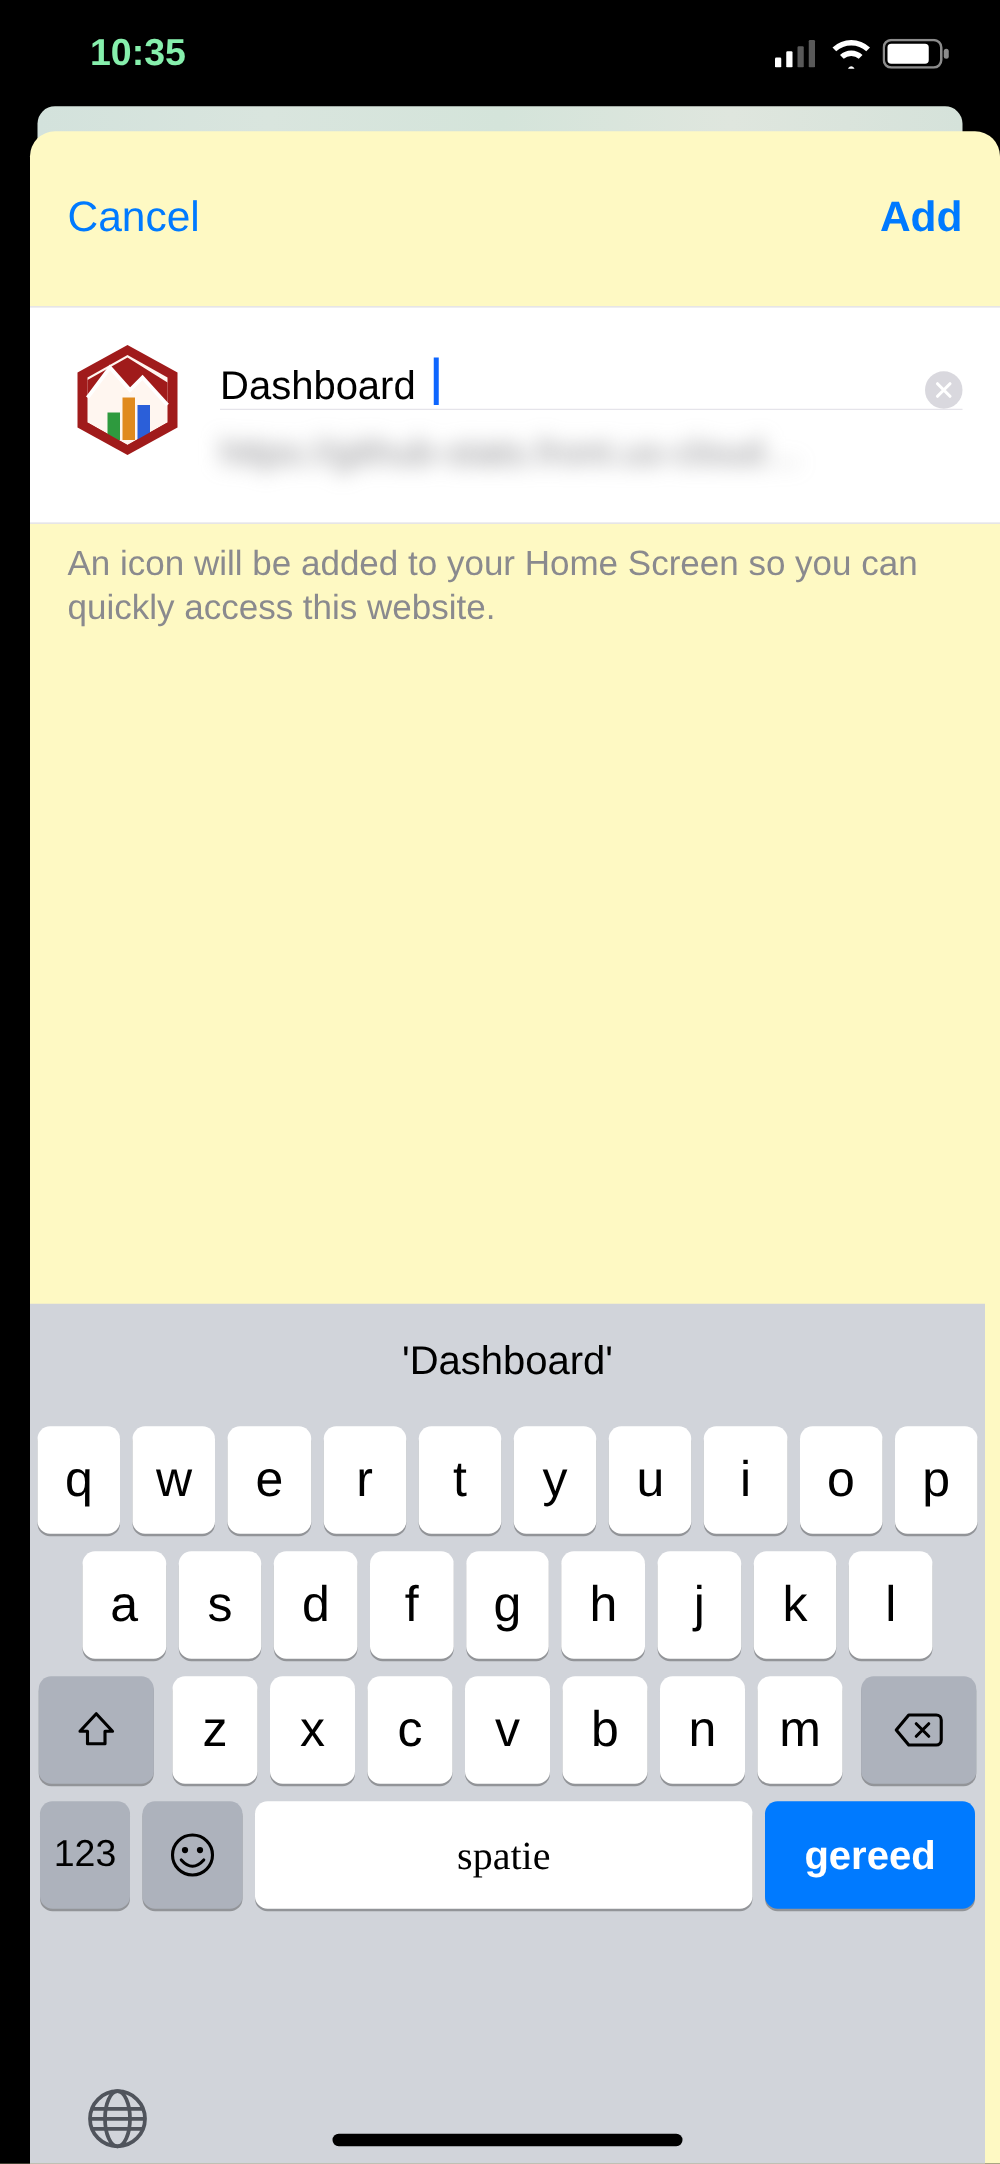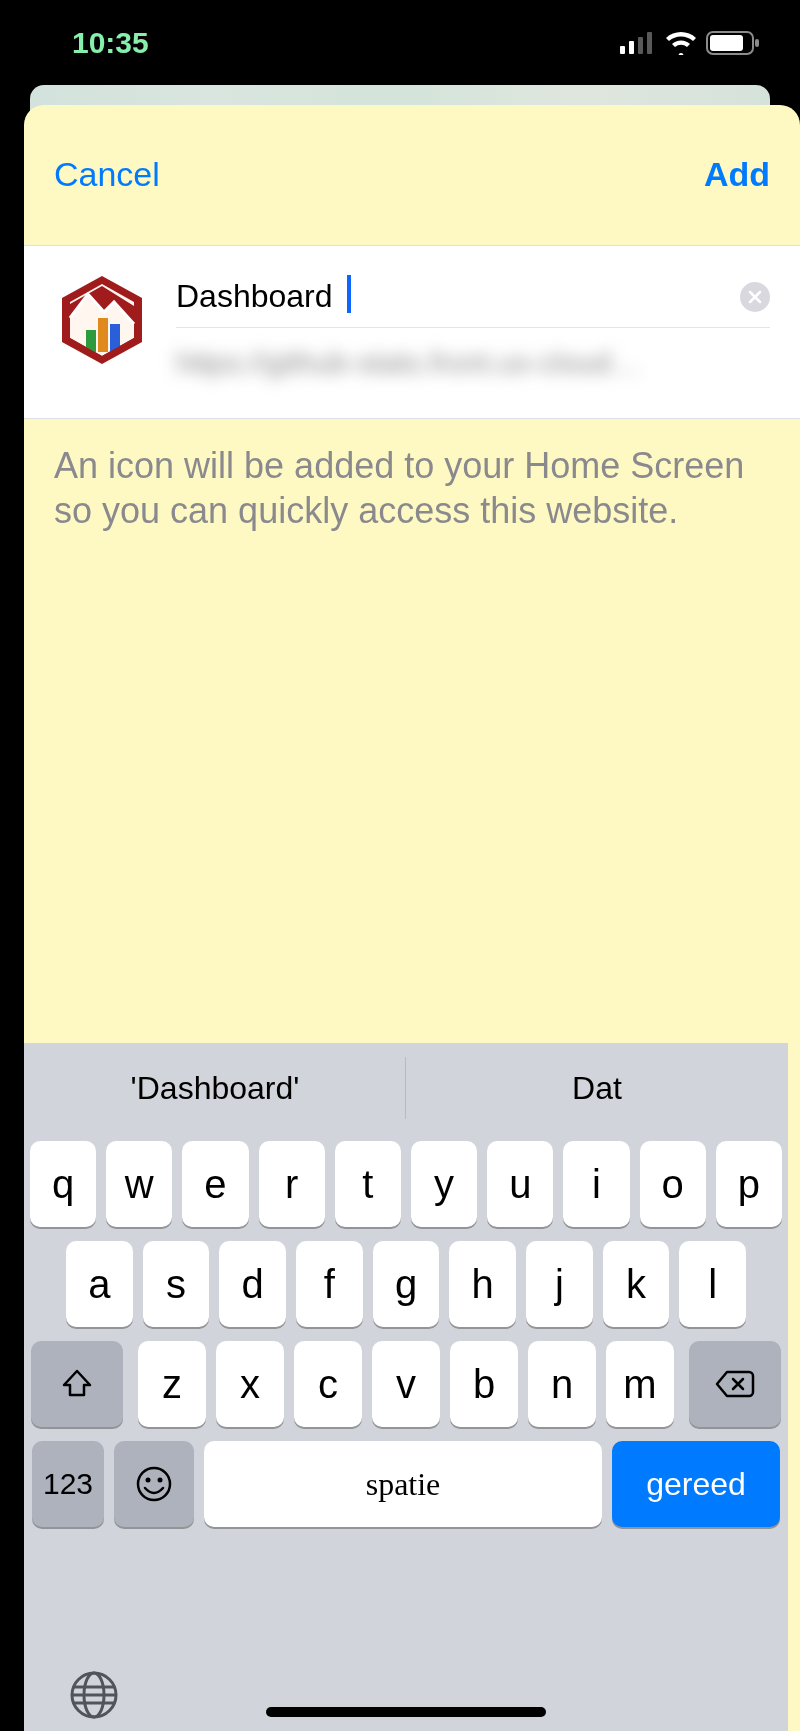--- a/index.html
+++ b/index.html
@@ -61,21 +61,21 @@
     align-items: flex-start;
   }
   .app-icon {
     width: 96px; height: 96px;
     position: relative;
     flex: 0 0 auto;
     margin-top: 6px;
   }
   .field-stack { flex: 1; }
   .title-row {
-    display: flex; align-items: center; gap: 12px;
+    display: flex; align-items: flex-end; gap: 12px;
     height: 62px;
     border-bottom: 1px solid #e5e4ea;
   }
   .title-text {
     font-size: 32px; color: #000;
     position: relative;
   }
   .cursor {
     display: inline-block; width: 4px; height: 38px;
     background: #0e66ff; margin-left: 2px;
@@ -90,22 +90,22 @@
   }
   .url-row {
     height: 70px;
     font-size: 30px;
     color: #8a8a8e;
     filter: blur(8px);
     display: flex; align-items: center;
     overflow: hidden; white-space: nowrap;
   }
   .helper {
-    padding: 24px 30px;
-    font-size: 36px;
+    padding: 14px 30px;
+    font-size: 28px;
     color: #8a8a8e;
     line-height: 1.25;
   }
 
   
   .keyboard {
     position: absolute;
     left: 0; right: 12px; bottom: 0;
     height: 688px;
     background: #d1d4da;
@@ -140,21 +140,21 @@
   .key-fn {
     background: #adb2bc;
     width: 92px;
   }
   .row3 { justify-content: space-between; padding: 0 1px; }
   .row3 .mid { display:flex; gap:10px; }
   .row4 { gap: 10px; padding: 0 2px 0 2px; }
   .key-123 { width: 72px; background:#adb2bc; font-size:30px; }
   .key-emoji { width: 80px; background:#adb2bc; }
   .key-space { flex: 1; background:#fff; font-size:32px;font-family:Liberation Serif, serif; }
-  .key-done { width: 168px; background:#007aff; color:#fff; font-size:32px; }
+  .key-done { width: 168px; background:#007aff; color:#fff; font-size:32px;font-weight:bold; }
   .row4 .key { height: 86px; }
 
   .bottom-bar {
     margin-top: auto;
     padding: 14px 44px 10px 44px;
     display: flex; align-items: center; justify-content: space-between;
   }
   .globe { width: 52px; height: 52px; }
   .home-ind {
     position: absolute;
@@ -224,21 +224,20 @@
       </div>
       <div class="url-row">https://github-stats.front.us-cloud…</div>
     </div>
   </div>
 
   <div class="helper">An icon will be added to your Home Screen so you can quickly access this website.</div>
 
   <div class="keyboard">
     <div class="suggest">
       <div class="sug-item">'Dashboard'</div>
-      <div class="sug-item">Dat</div>
     </div>
     <div class="rows">
       <div class="krow">
         <div class="key">q</div>
         <div class="key">w</div>
         <div class="key">e</div>
         <div class="key">r</div>
         <div class="key">t</div>
         <div class="key">y</div>
         <div class="key">u</div>

